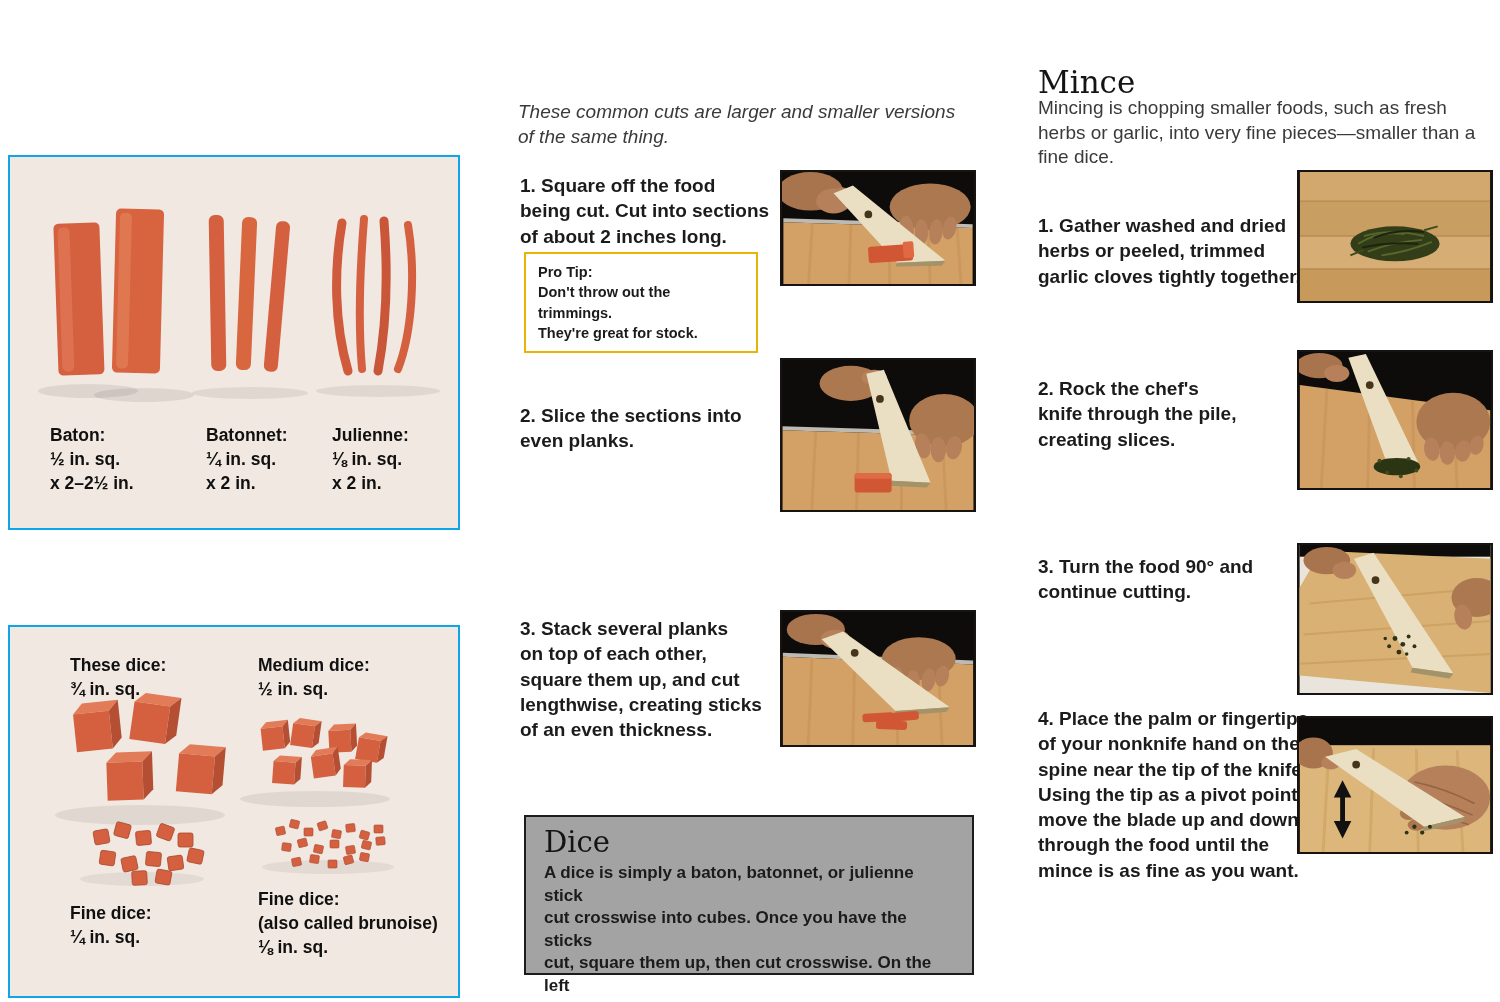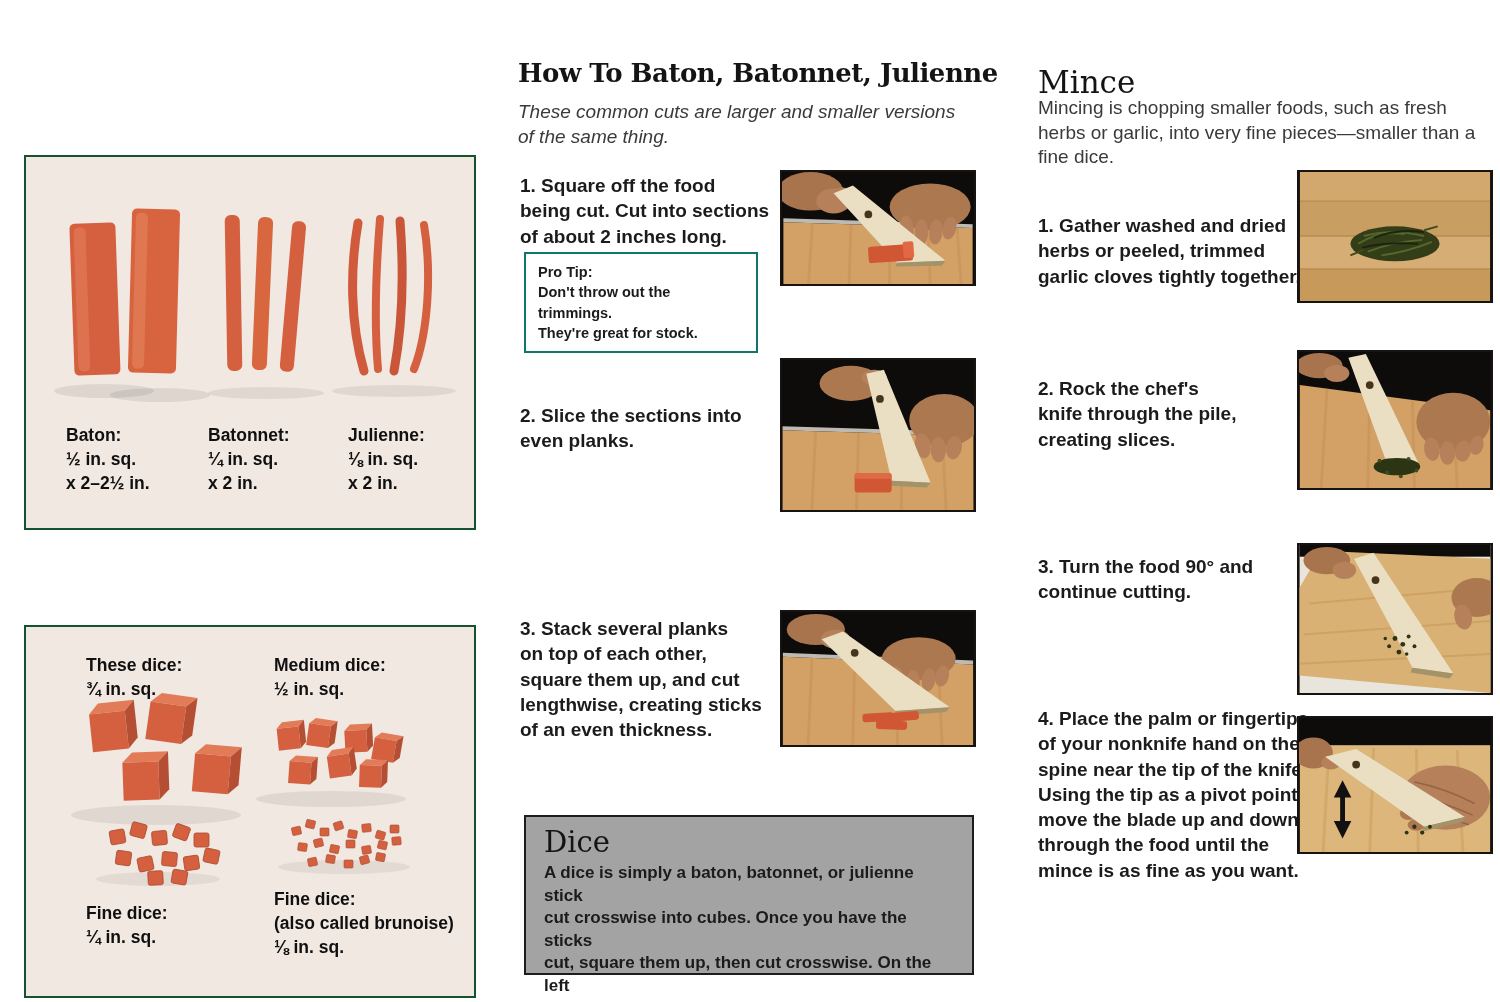--- a/index.html
+++ b/index.html
@@ -9,23 +9,23 @@
         font-weight:600;white-space:pre-line;line-height:1.16;letter-spacing:-1px;}
   #left-title{left:8px;top:2px;font-size:39px;}
   #key-title{left:518px;top:2px;font-size:36px;}
   .serif-heading{position:absolute;font-family:"DejaVu Serif",serif;color:#141414;}
   #how-to{left:518px;top:58px;font-size:26px;font-weight:700;letter-spacing:-0.5px;}
   #mince-title{left:1038px;top:64px;font-size:31px;font-weight:500;}
   .intro{position:absolute;font-size:19px;color:#3a3a3a;line-height:1.3;white-space:pre-line;}
   #middle-intro{left:518px;top:100px;width:470px;font-style:italic;}
   #mince-intro{left:1038px;top:96px;width:470px;}
   .step{position:absolute;font-size:19px;font-weight:700;color:#1b1b1b;line-height:1.33;white-space:pre-line;}
-  .photo-box{position:absolute;background:#f1e8e1;border:2px solid #14532d;box-sizing:border-box;margin-left:16px;}
+  .photo-box{position:absolute;background:#f1e8e1;border:2px solid #0ea5e9;box-sizing:border-box;}
   .box-label{position:absolute;font-weight:700;font-size:17.5px;line-height:1.38;color:#101010;white-space:pre-line;}
-  .tip-box{position:absolute;border:2px solid #0f766e;background:#fff;padding:8px 12px;box-sizing:border-box;}
+  .tip-box{position:absolute;border:2px solid #eab308;background:#fff;padding:8px 12px;box-sizing:border-box;}
   .tip-title{font-size:14.5px;font-weight:700;line-height:1.4;}
   .tip-body{font-size:14.5px;font-weight:700;line-height:1.4;white-space:pre-line;}
   .dice-box{position:absolute;border:2px solid #1c1c1c;background:#a3a3a3;padding:8px 18px;box-sizing:border-box;}
   .dice-title{font-family:"DejaVu Serif",serif;font-size:29px;font-weight:500;color:#141414;}
   .dice-body{font-size:17px;font-weight:700;line-height:1.33;white-space:pre-line;margin-top:3px;}
   .photo{position:absolute;border:2px solid #171310;box-sizing:border-box;background:#0d0c0b;}
   .photo svg,.deco svg{display:block;width:100%;height:100%;}
   .deco{position:absolute;}
 </style>
 </head>
@@ -54,21 +54,21 @@
         <rect x="260" y="30" width="14" height="151" rx="6" fill="#d4603f" transform="rotate(5 267 105)"></rect>
         <path d="M332,32 C324,78 324,132 338,180" stroke="#cf5a3c" stroke-width="9" fill="none" stroke-linecap="round"></path>
         <path d="M354,28 C350,78 348,132 352,178" stroke="#d4603f" stroke-width="8" fill="none" stroke-linecap="round"></path>
         <path d="M374,30 C378,82 376,137 368,180" stroke="#c95638" stroke-width="9" fill="none" stroke-linecap="round"></path>
         <path d="M398,34 C406,82 402,142 388,178" stroke="#d4603f" stroke-width="8" fill="none" stroke-linecap="round"></path>
       </svg>
     </div>
     <div class="box-label" style="left:40px;top:266px;">Baton:
 ½ in. sq.
 x 2–2½ in.</div>
-    <div class="box-label" style="left:182px;top:266px;">Batonnet:
+    <div class="box-label" style="left:196px;top:266px;">Batonnet:
 ¼ in. sq.
 x 2 in.</div>
     <div class="box-label" style="left:322px;top:266px;">Julienne:
 ⅛ in. sq.
 x 2 in.</div>
   </div>
 
   <div class="photo-box" style="left:8px;top:625px;width:452px;height:373px;">
     <div class="deco" style="left:0;top:0;width:452px;height:369px;">
       <svg viewBox="0 0 452 369">
@@ -177,21 +177,20 @@
 ¾ in. sq.</div>
     <div class="box-label" style="left:248px;top:26px;">Medium dice:
 ½ in. sq.</div>
     <div class="box-label" style="left:60px;top:274px;">Fine dice:
 ¼ in. sq.</div>
     <div class="box-label" style="left:248px;top:260px;">Fine dice:
 (also called brunoise)
 ⅛ in. sq.</div>
   </div>
 
-  <div id="how-to" class="serif-heading">How To Baton, Batonnet, Julienne</div>
   <div id="middle-intro" class="intro">These common cuts are larger and smaller versions
 of the same thing.</div>
 
   <div class="step" style="left:520px;top:173px;width:260px;">1. Square off the food
 being cut. Cut into sections
 of about 2 inches long.</div>
 
   <div class="tip-box" style="left:524px;top:252px;width:234px;">
     <div class="tip-title">Pro Tip:</div>
     <div class="tip-body">Don't throw out the trimmings.

